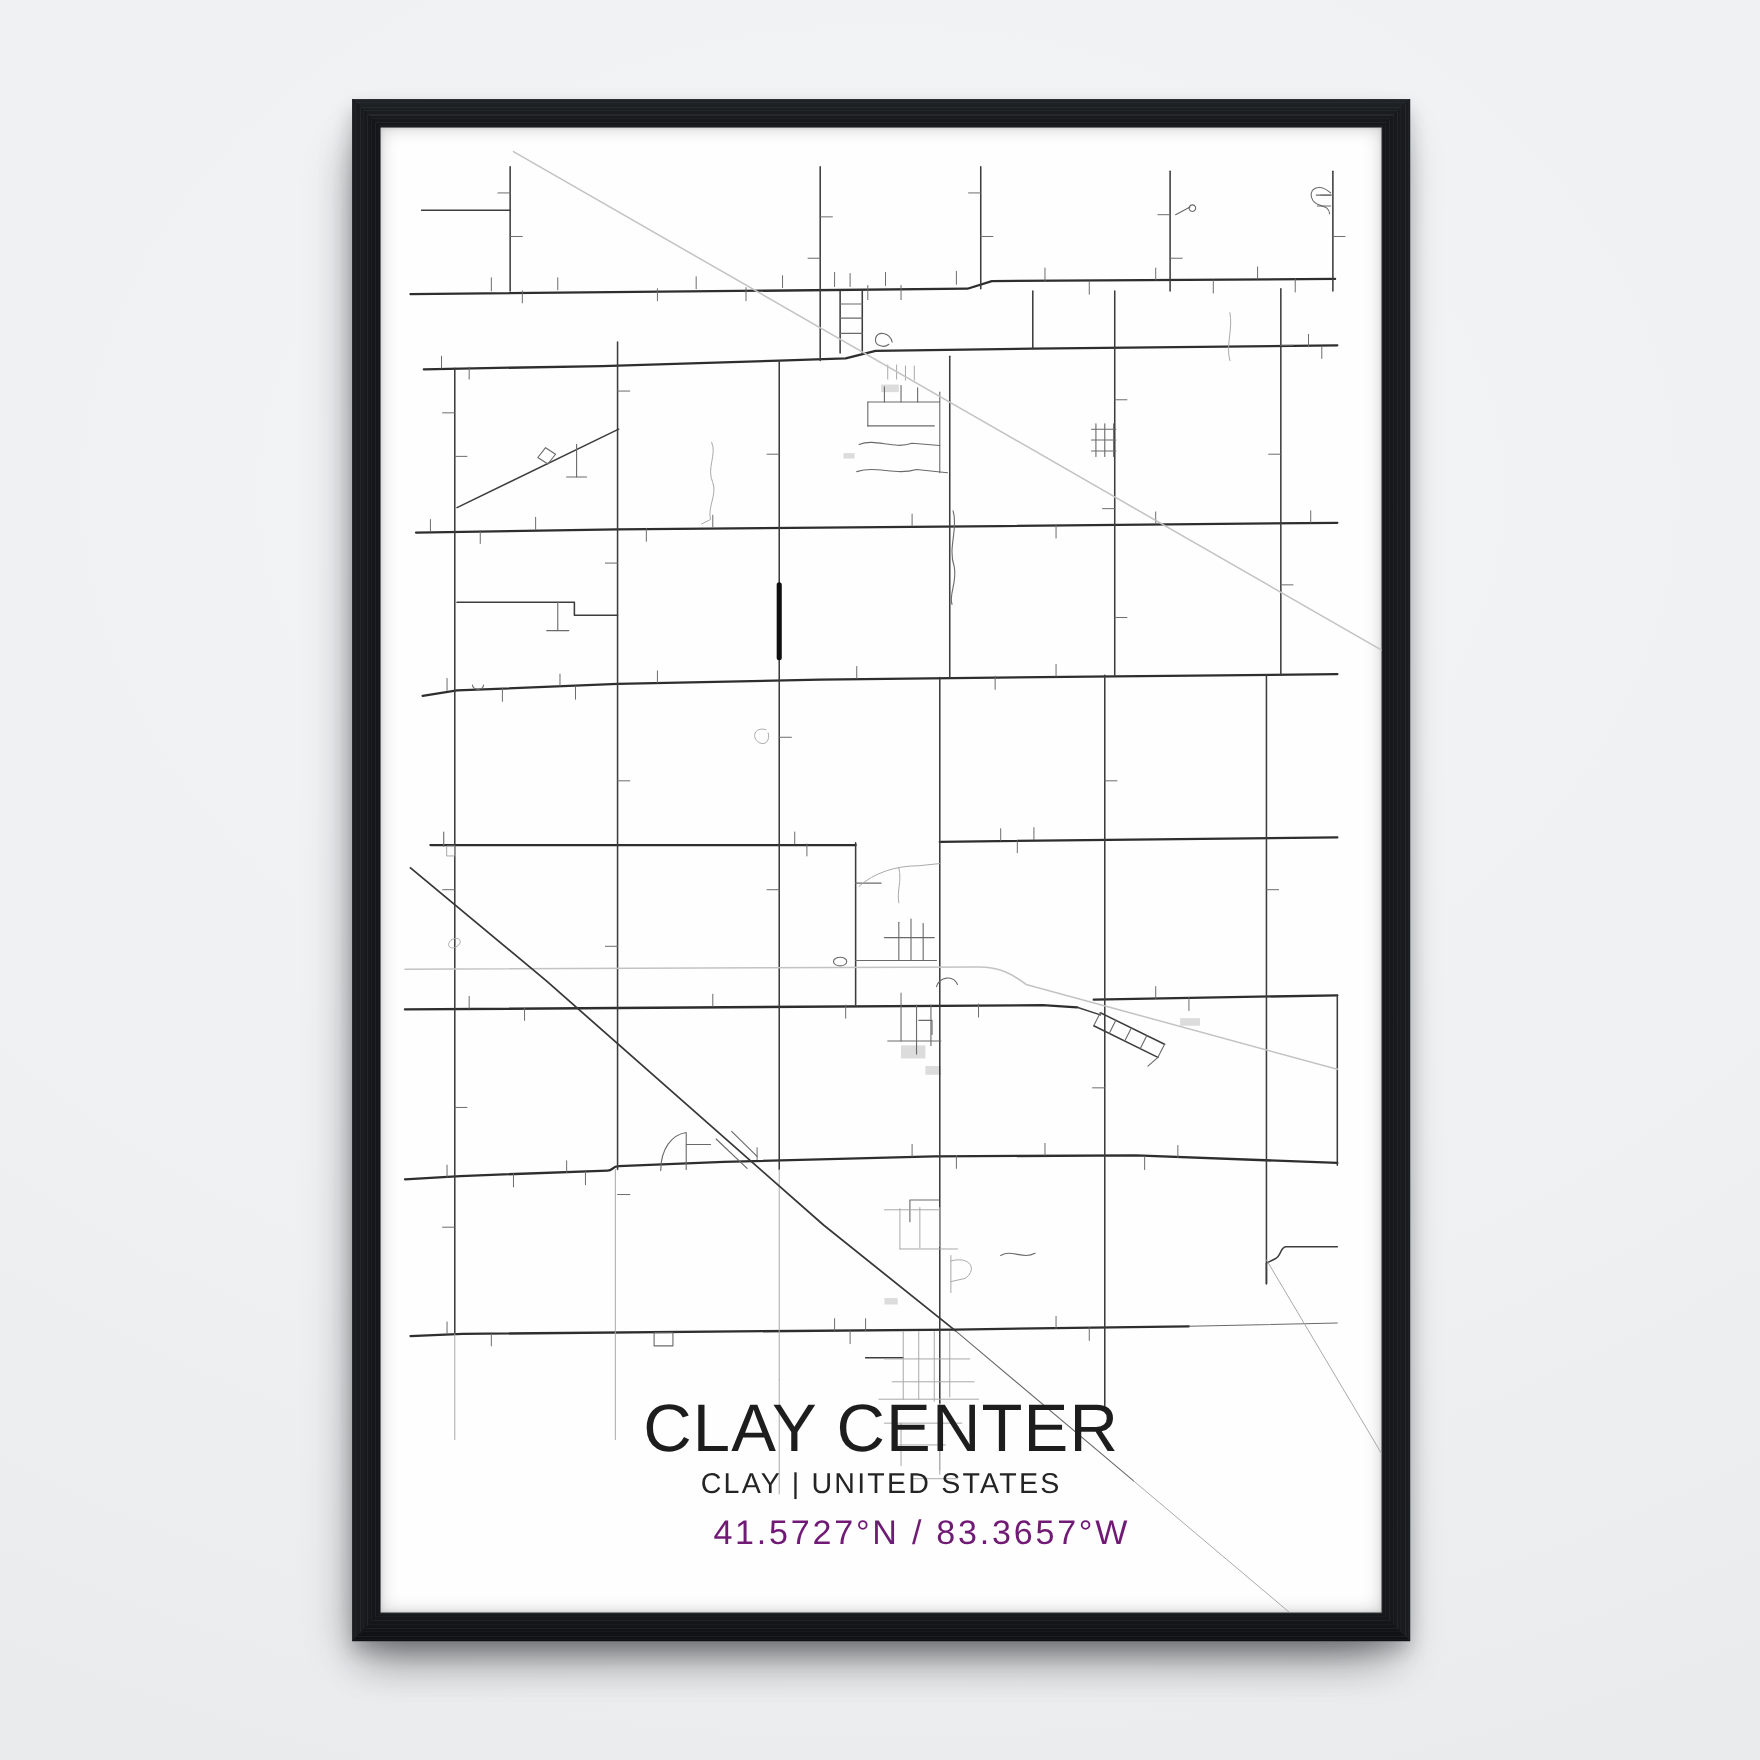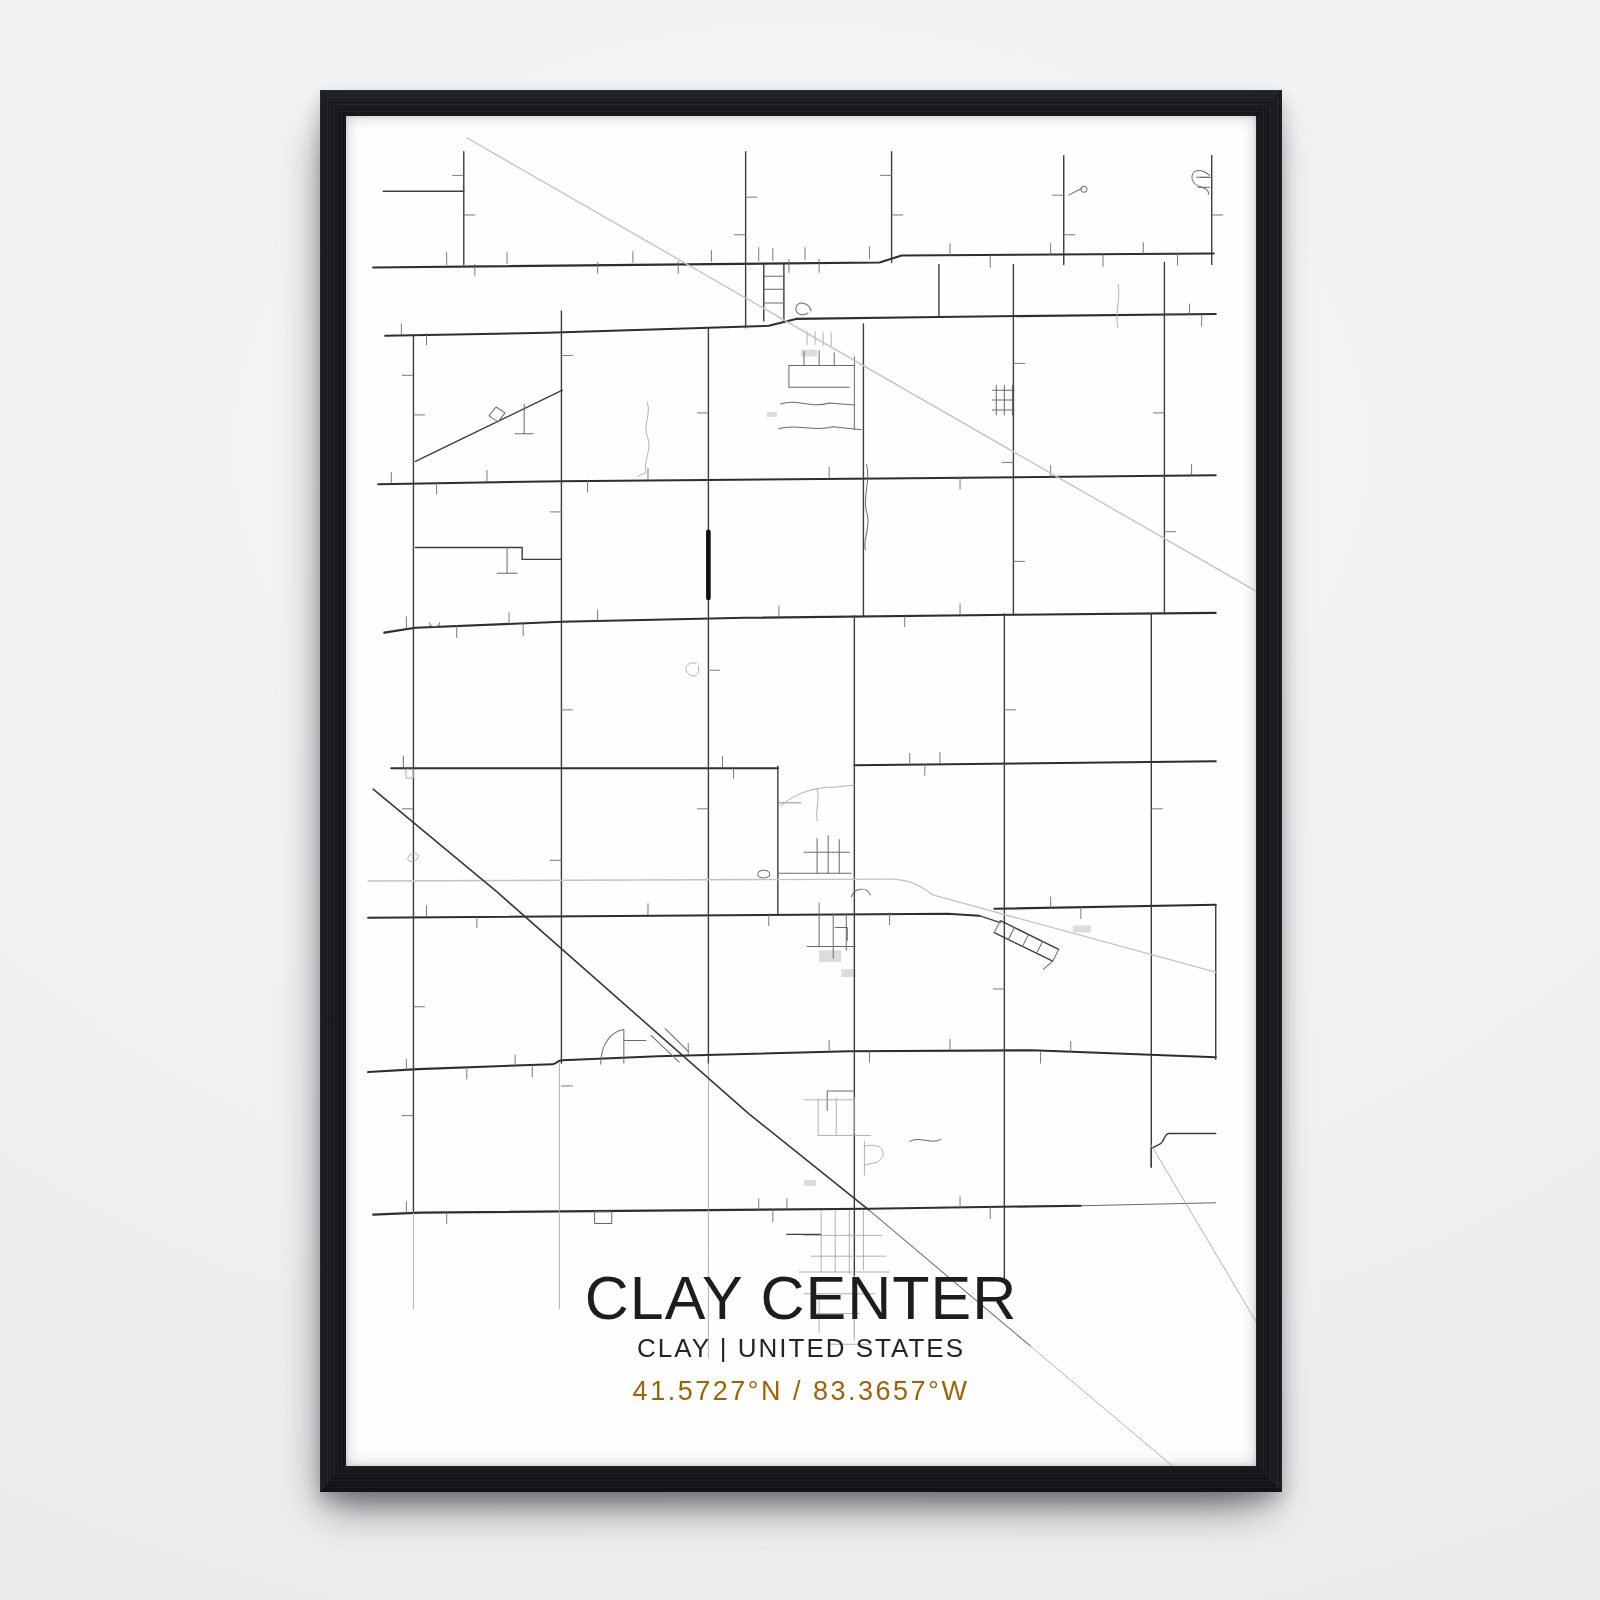--- a/index.html
+++ b/index.html
@@ -32,21 +32,21 @@
     background:
       repeating-linear-gradient(to right, rgba(255,255,255,.05) 0 1px, rgba(255,255,255,0) 1px 3px, rgba(255,255,255,.028) 3px 4px, rgba(255,255,255,0) 4px 7px),
       linear-gradient(to right,#15171a,#1a1d20);}
   .poster{position:absolute;inset:26px;background:#fefefe;
           box-shadow:inset 0 0 16px rgba(0,0,0,.20), inset 0 0 4px rgba(0,0,0,.14);text-decoration:underline;}
   .poster svg{position:absolute;inset:0;width:100%;height:100%;display:block;}
   .caption{position:absolute;left:0;top:0;width:100%;height:100%;}
   .caption > div{position:absolute;width:100%;text-align:center;line-height:1;white-space:nowrap;}
   .title{top:1152px;font-size:61px;font-weight:300;letter-spacing:1px;color:#1d1d1d;}
   .subtitle{top:1219px;font-size:26px;font-weight:300;letter-spacing:2px;color:#242424;}
-  .coords{top:1262px;font-size:27px;font-weight:300;letter-spacing:2.5px;color:#a16207;}
+  .coords{top:1262px;font-size:31px;font-weight:300;letter-spacing:2.5px;color:#701a75;padding-left:37px;}
 </style>
 </head>
 <body>
 
 <div class="wall" style="background-color: rgb(239, 240, 241);">
   <div class="frame">
     <div class="rail rail-top"></div>
     <div class="rail rail-bottom"></div>
     <div class="rail rail-left"></div>
     <div class="rail rail-right"></div>

